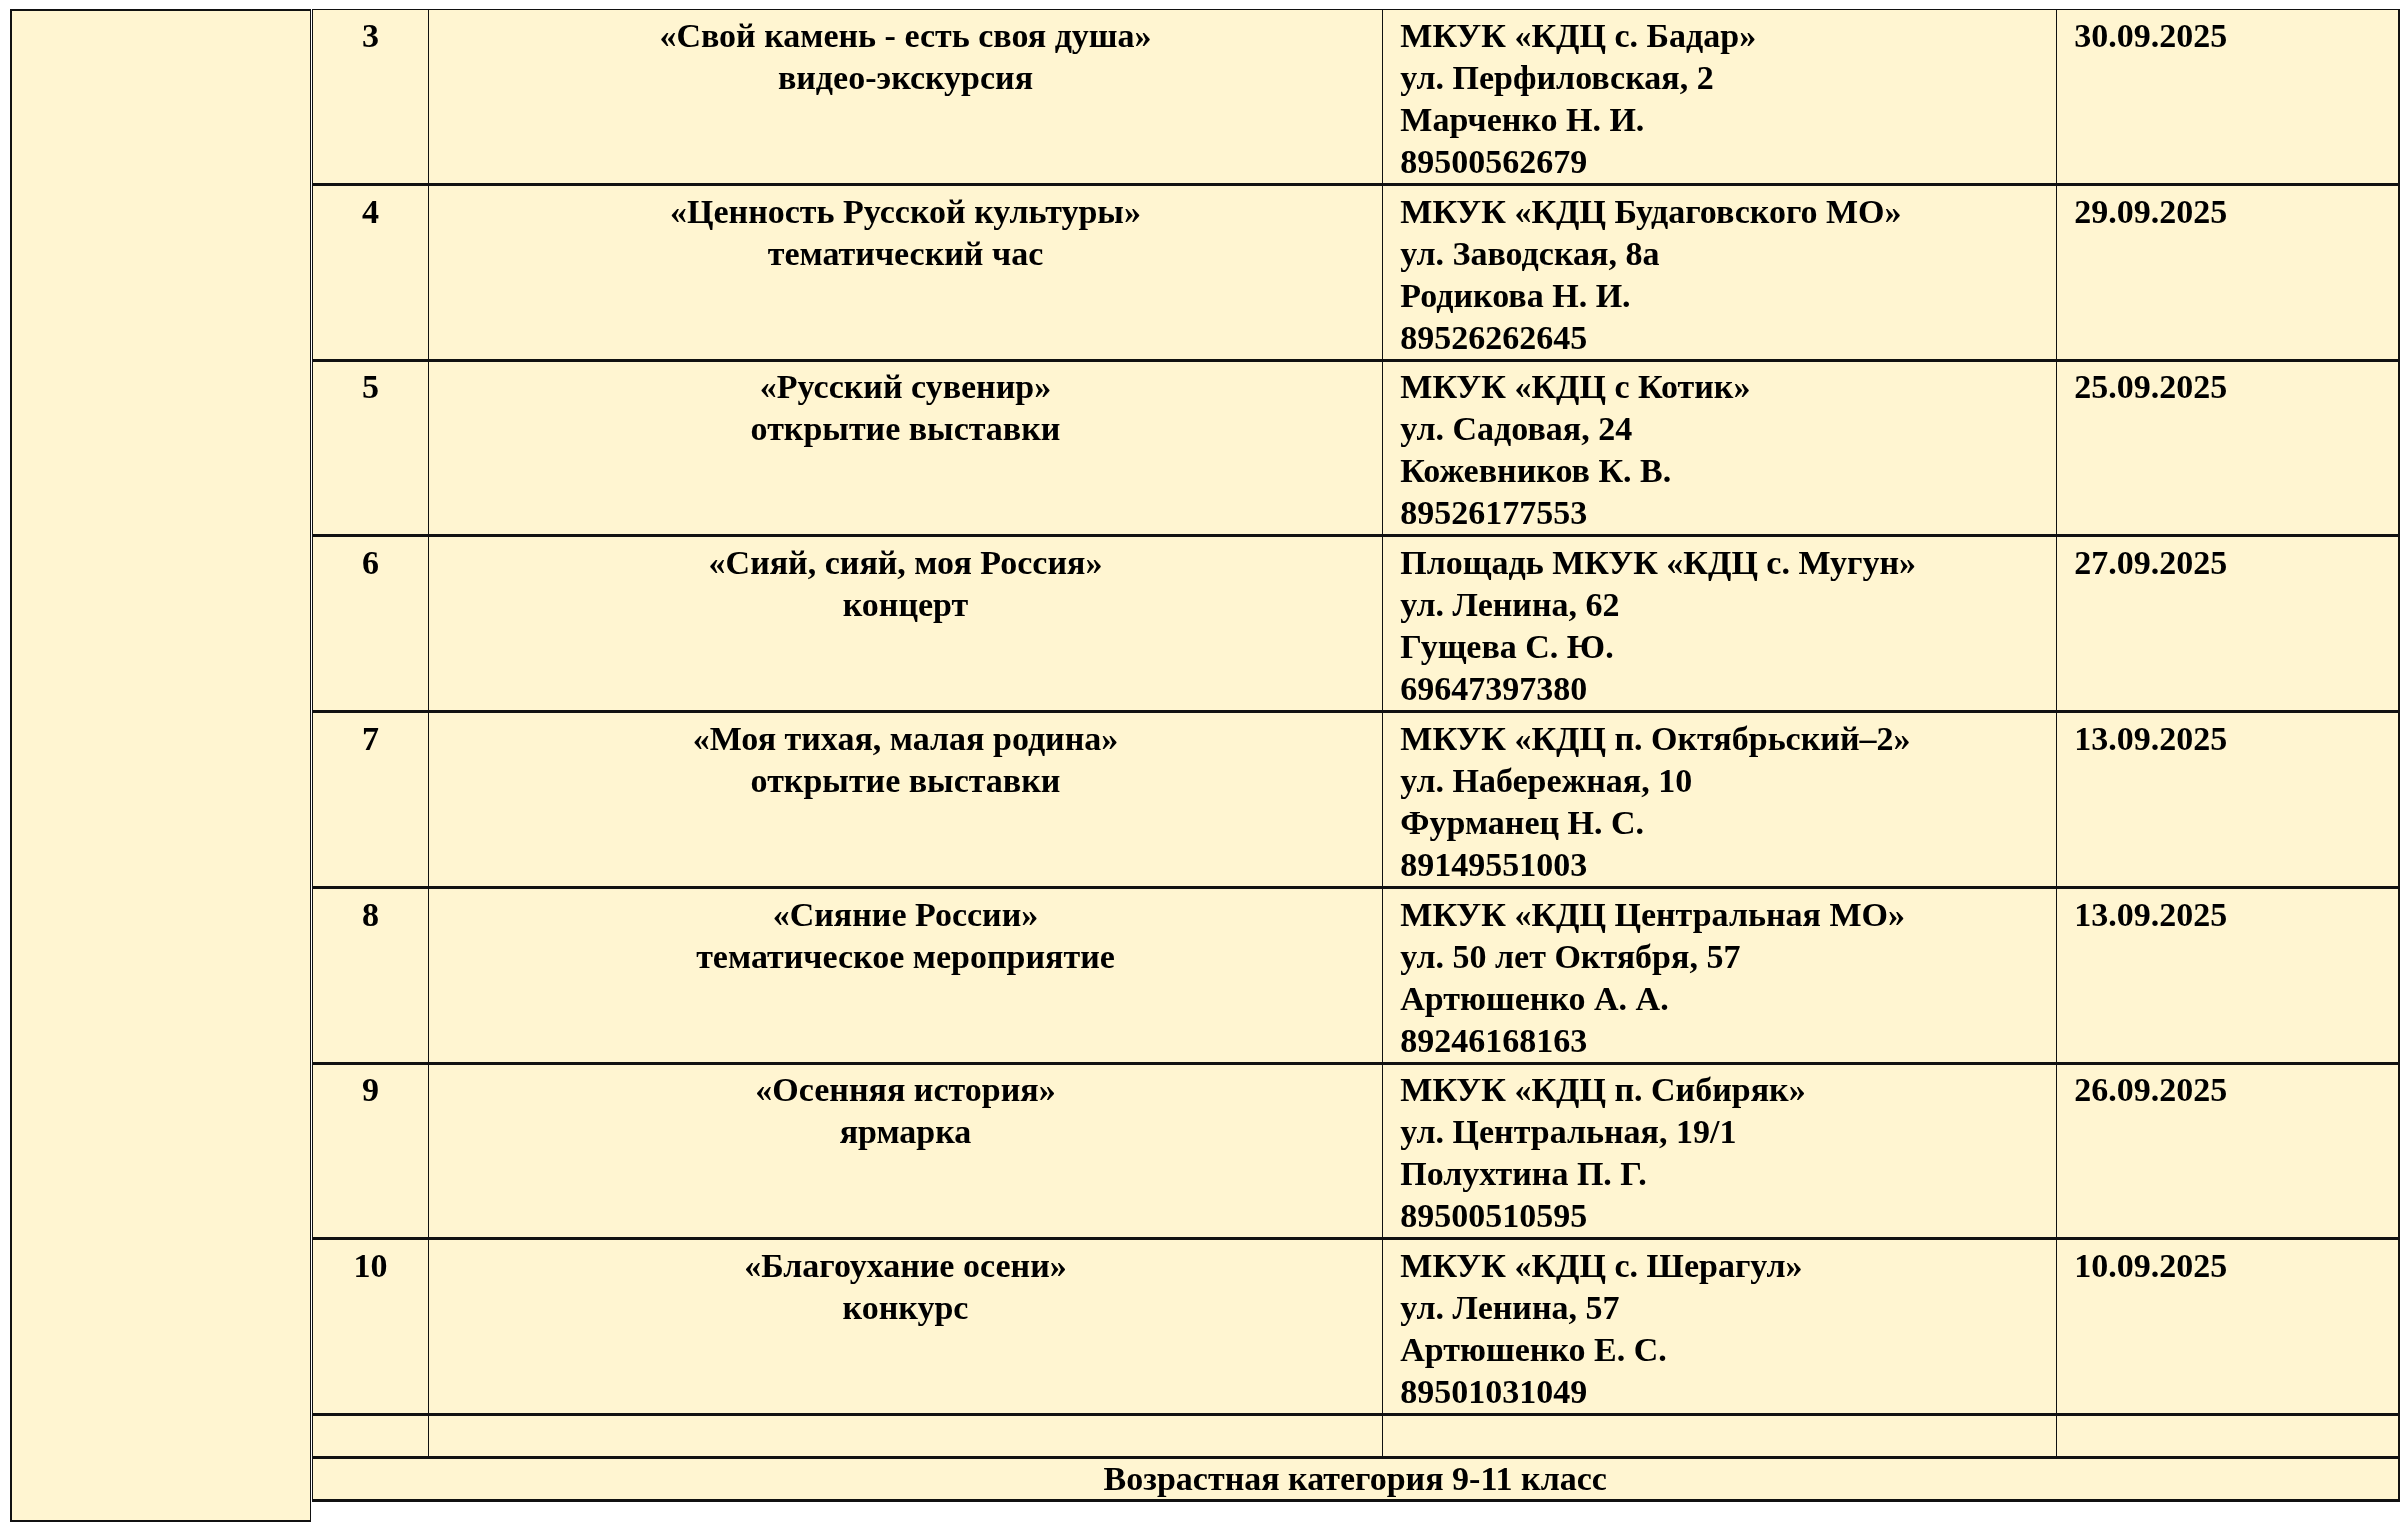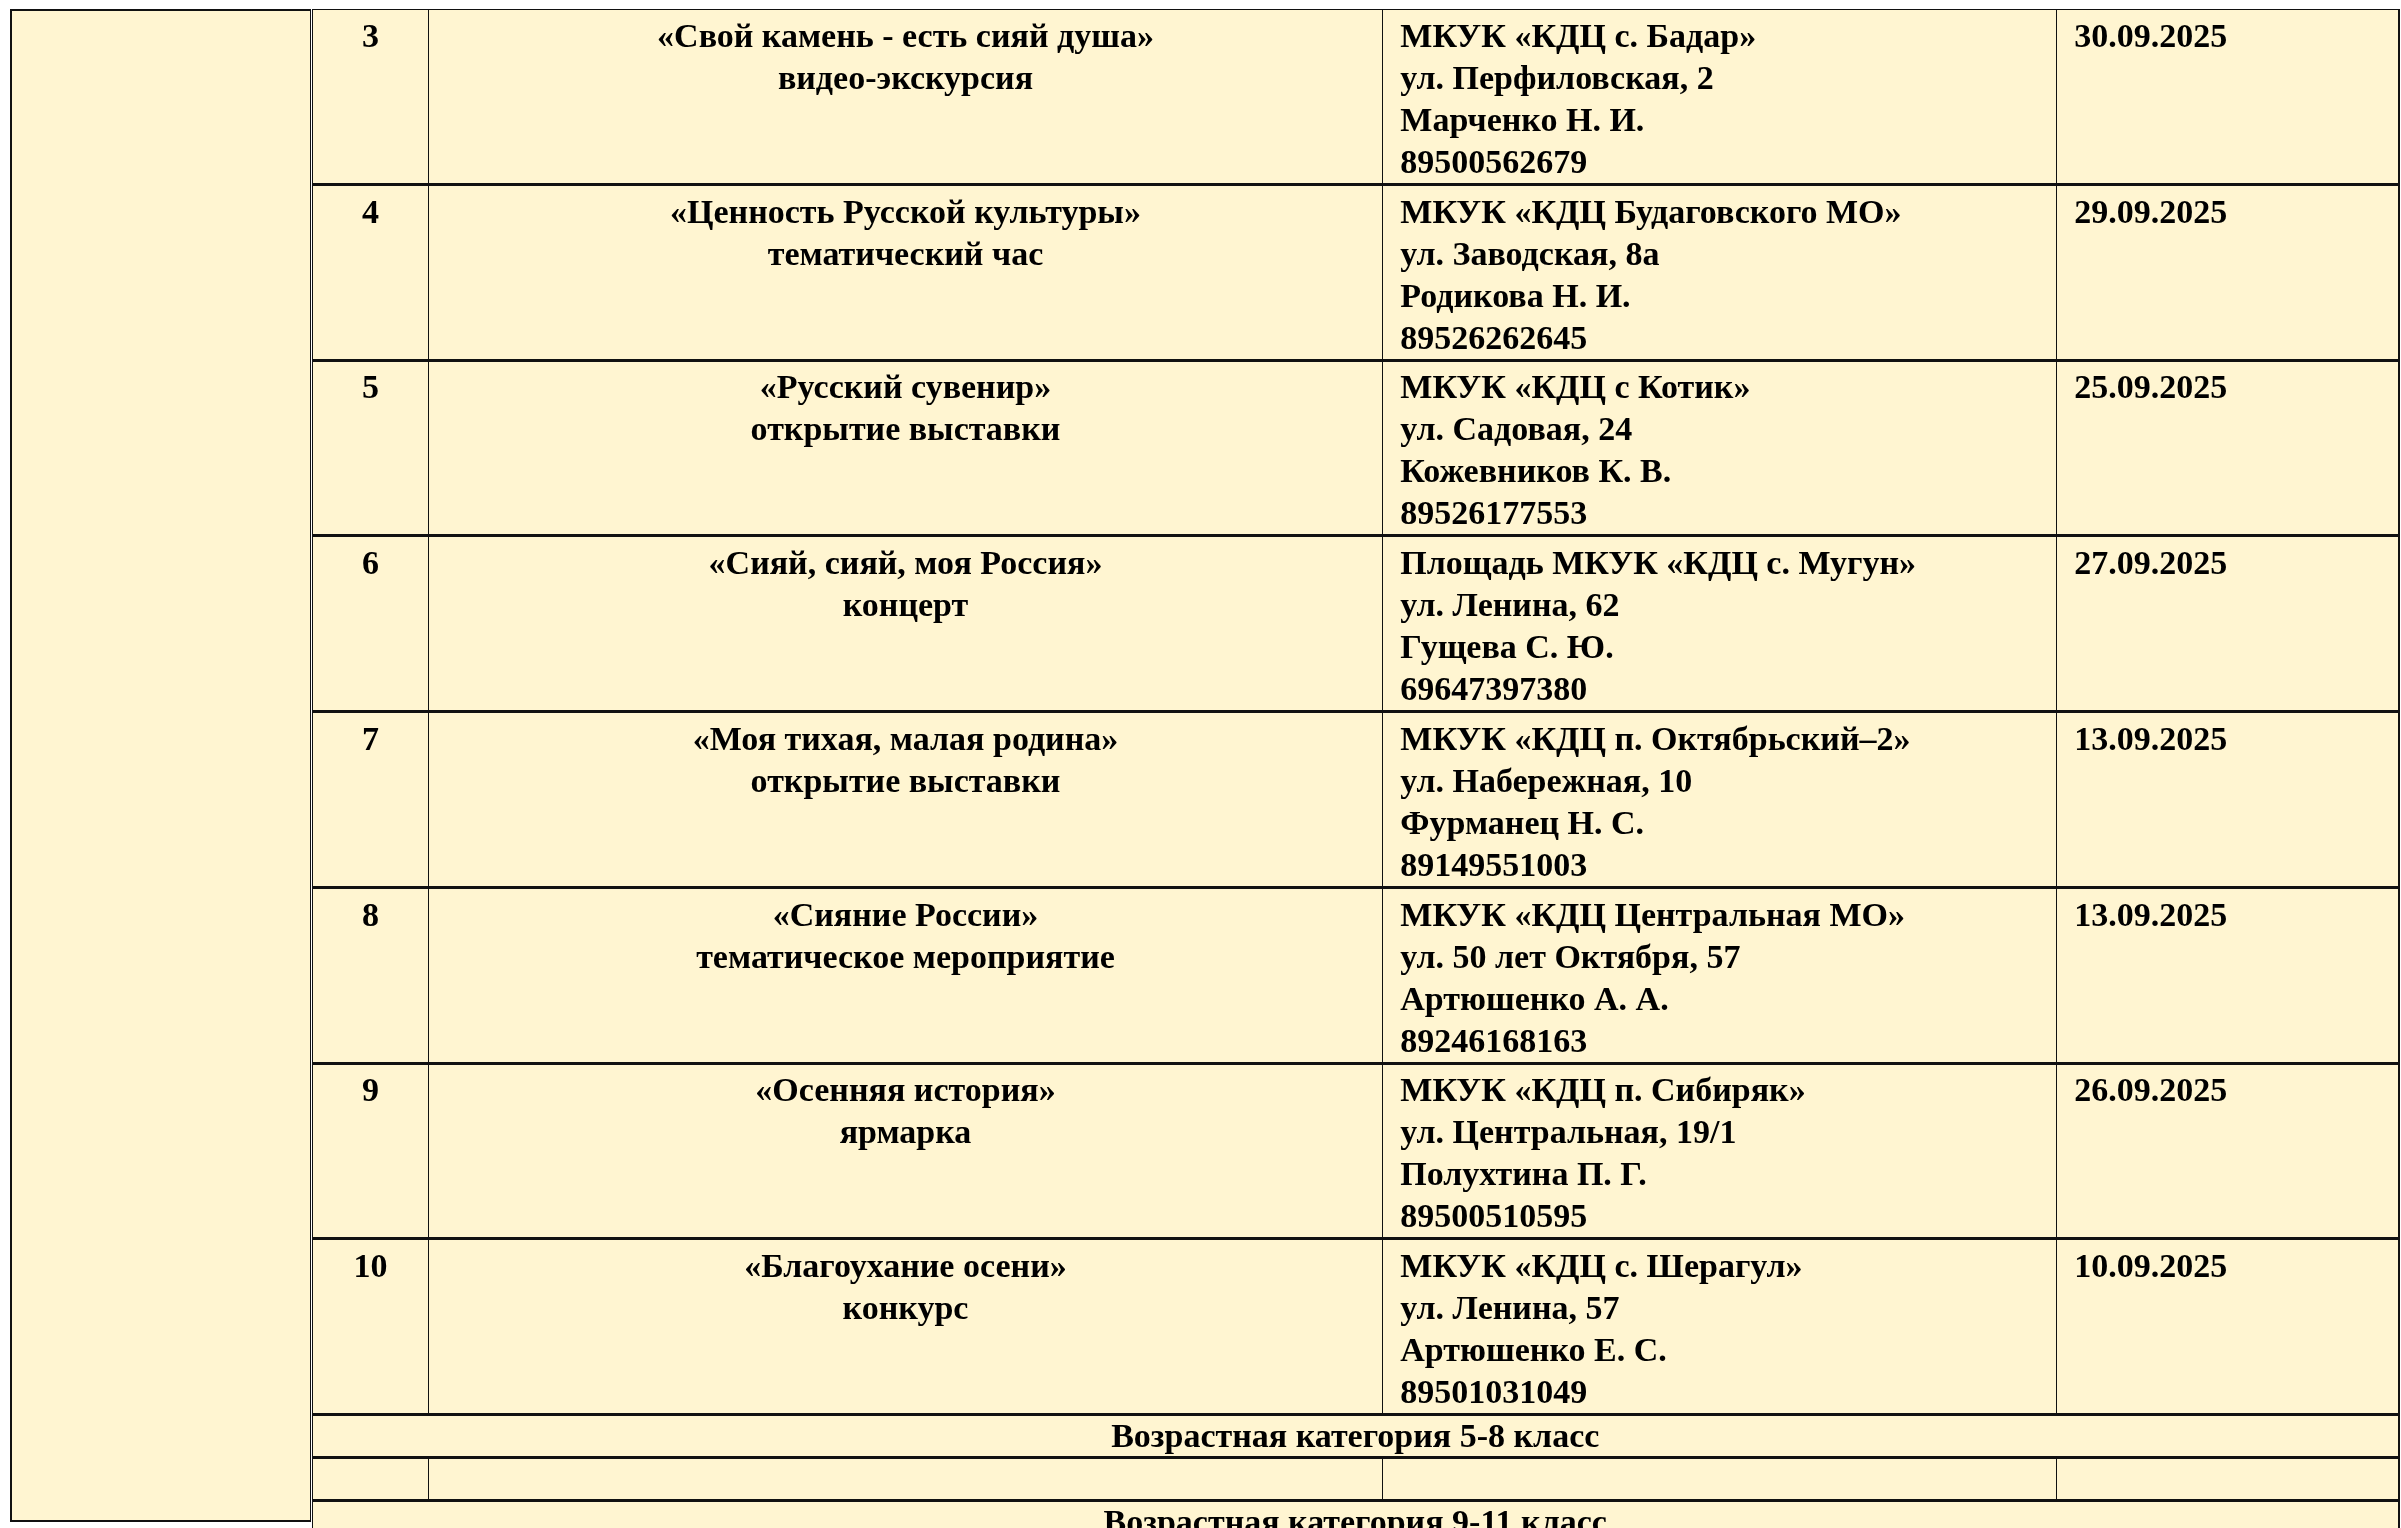--- a/index.html
+++ b/index.html
@@ -47,21 +47,21 @@
       <col class="c-num">
         <col class="c-title">
         <col class="c-place">
         <col class="c-date">
     </colgroup>
     <tbody>
 
       <tr class="event-row">
         <td class="num">3</td>
         <td class="title">
-          <span class="line">«Свой камень - есть сияй душа»</span>
+          <span class="line">«Свой камень - есть своя душа»</span>
           <span class="line">видео-экскурсия</span>
         </td>
         <td class="place">
           <span class="line">МКУК «КДЦ с. Бадар»</span>
           <span class="line">ул. Перфиловская, 2</span>
           <span class="line">Марченко Н. И.</span>
           <span class="line">89500562679</span>
         </td>
         <td class="date">30.09.2025</td>
       </tr>
@@ -164,23 +164,20 @@
         </td>
         <td class="place">
           <span class="line">МКУК «КДЦ с. Шерагул»</span>
           <span class="line">ул. Ленина, 57</span>
           <span class="line">Артюшенко Е. С.</span>
           <span class="line">89501031049</span>
         </td>
         <td class="date">10.09.2025</td>
       </tr>
 
-      <tr class="cat-row">
-        <td class="cat" colspan="4">Возрастная категория 5-8 класс</td>
-      </tr>
       <tr class="empty-row">
         <td></td>
         <td></td>
         <td></td>
         <td></td>
       </tr>
 
       <tr class="cat-row">
         <td class="cat" colspan="4">Возрастная категория 9-11 класс</td>
       </tr>

